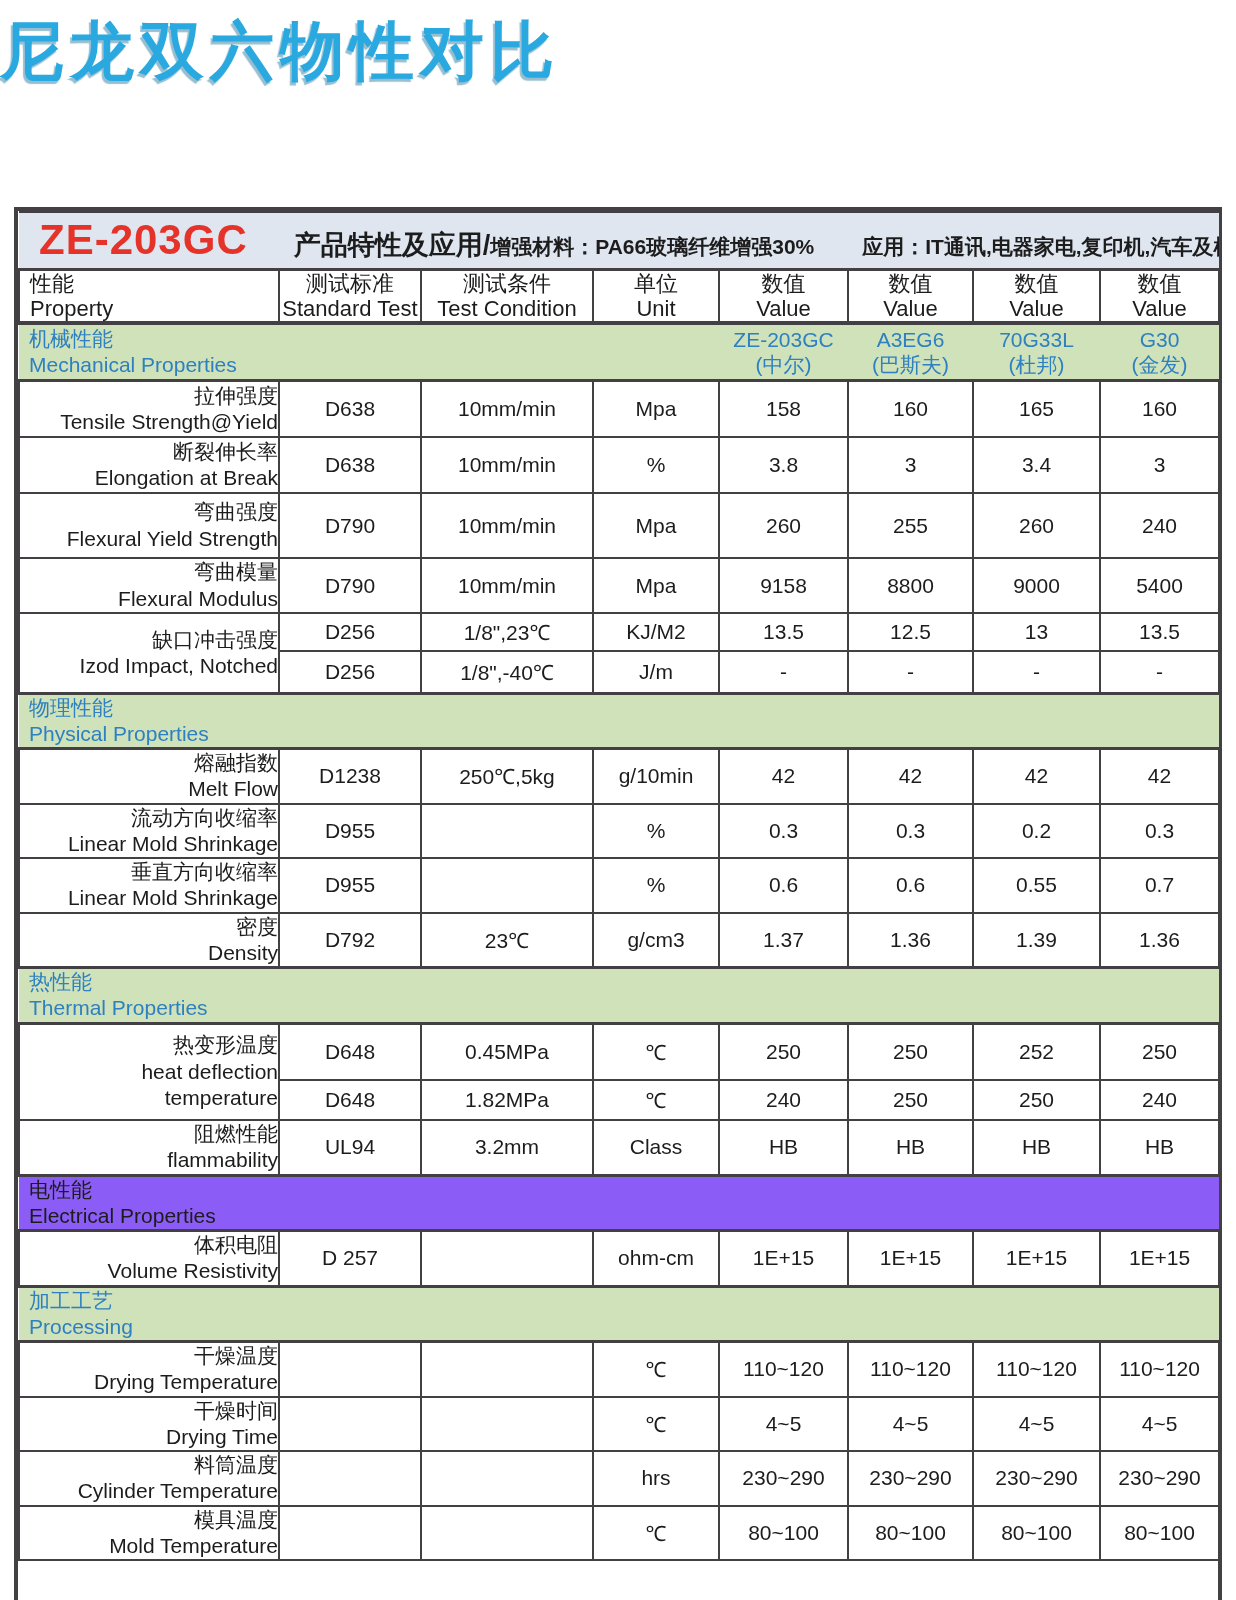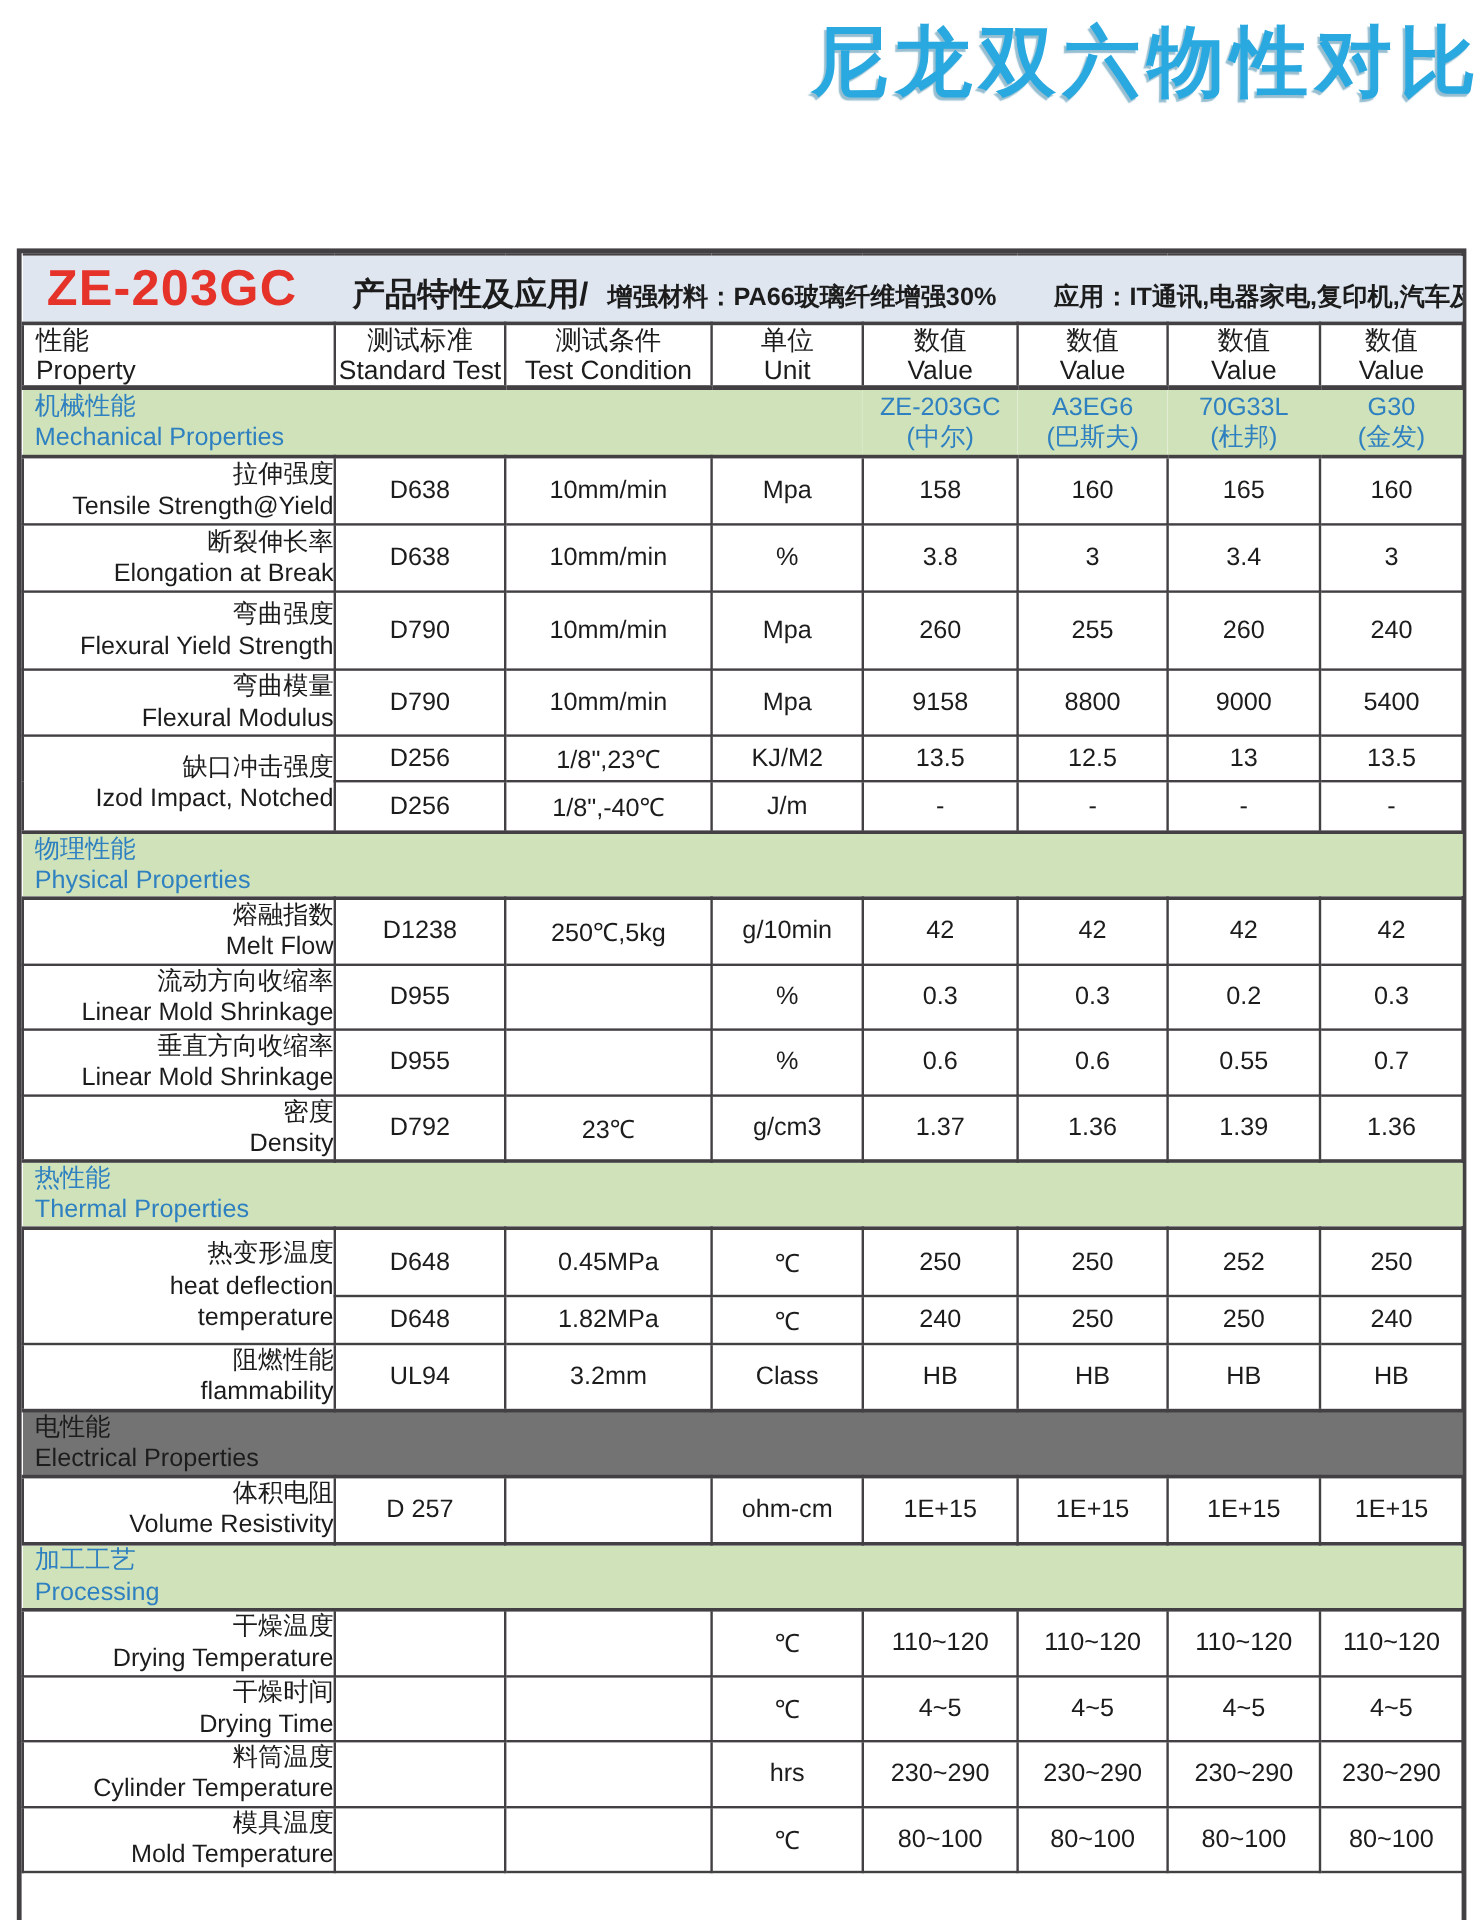--- a/index.html
+++ b/index.html
@@ -6,54 +6,53 @@
     --titleblue:#29a9e0; --red:#e5332a; --green:#cfe2b9; --secblue:#2e80c0;
     --prodbg:#dfe6f0; --noteblue:#3e6fb2; --border:#434043;
   }
   *{box-sizing:border-box;}
   html,body{margin:0;padding:0;}
   body{
     width:1236px;height:1600px;background:#ffffff;position:relative;overflow:hidden;
     font-family:"Liberation Sans", sans-serif;color:#1c1c1c;
   }
   .page-title{
-    margin:8px 0 0;text-align:right;font-size:64px;font-weight:bold;
+    margin:8px 0 0;text-align:left;font-size:64px;font-weight:bold;
     color:var(--titleblue);letter-spacing:6px;
     text-shadow:-2px 3px 1px rgba(23,110,150,.45);
-    padding-left:20px;
   }
   .sheet{
     width:1208px;margin:112px auto 0;border:4px solid var(--border);background:#fff;
   }
   table{
     border-collapse:collapse;table-layout:fixed;width:1200px;color:#1c1c1c;
   }
   td,th{border:2px solid var(--border);padding:0;vertical-align:middle;overflow:hidden;}
   
   tr.prod td{
     background:var(--prodbg);border-bottom:3px solid var(--border);
     border-left:none;border-right:none;height:57px;
   }
   .prodflex{display:flex;align-items:baseline;padding-left:20px;white-space:nowrap;}
   .model{color:var(--red);font-size:42px;font-weight:bold;margin-right:46px;letter-spacing:1px;}
   .feature{font-size:27px;font-weight:bold;}
-  .material{font-size:21px;font-weight:bold;margin-left:16px;}
+  .material{font-size:21px;font-weight:bold;margin-left:0;}
   .application{font-size:21px;font-weight:bold;margin-left:48px;}
   
   tr.cols th{height:53px;font-weight:normal;border-bottom:4px solid var(--border);background:#fff;}
   tr.cols th .zh,tr.cols th .en{font-size:22px;line-height:1.15;text-align:center;}
   tr.cols th.h-prop .zh,tr.cols th.h-prop .en{text-align:left;}
   tr.cols th.h-prop{padding-left:10px;}
   
   tr.band td{
     background:var(--green);color:var(--secblue);
     border-left:none;border-right:none;
     border-top:3px solid var(--border);border-bottom:3px solid var(--border);
   }
-  tr.band.white td{background:#737373;color:#1c1c1c;}
+  tr.band.white td{background:#8b5cf6;color:#1c1c1c;}
   .band-label{text-align:left;padding-left:10px;}
   .bzh,.ben{font-size:21px;line-height:1.25;}
   .band-brand{text-align:center;}
   .bgrade,.bmaker{font-size:21px;line-height:1.2;}
   
   td.prop{text-align:right;padding-left:10px;}
   .pzh,.pen{font-size:21px;line-height:1.25;}
   td.ctr{text-align:center;font-size:21px;}
   
   .notes{height:152px;padding:56px 0 0 14px;}

